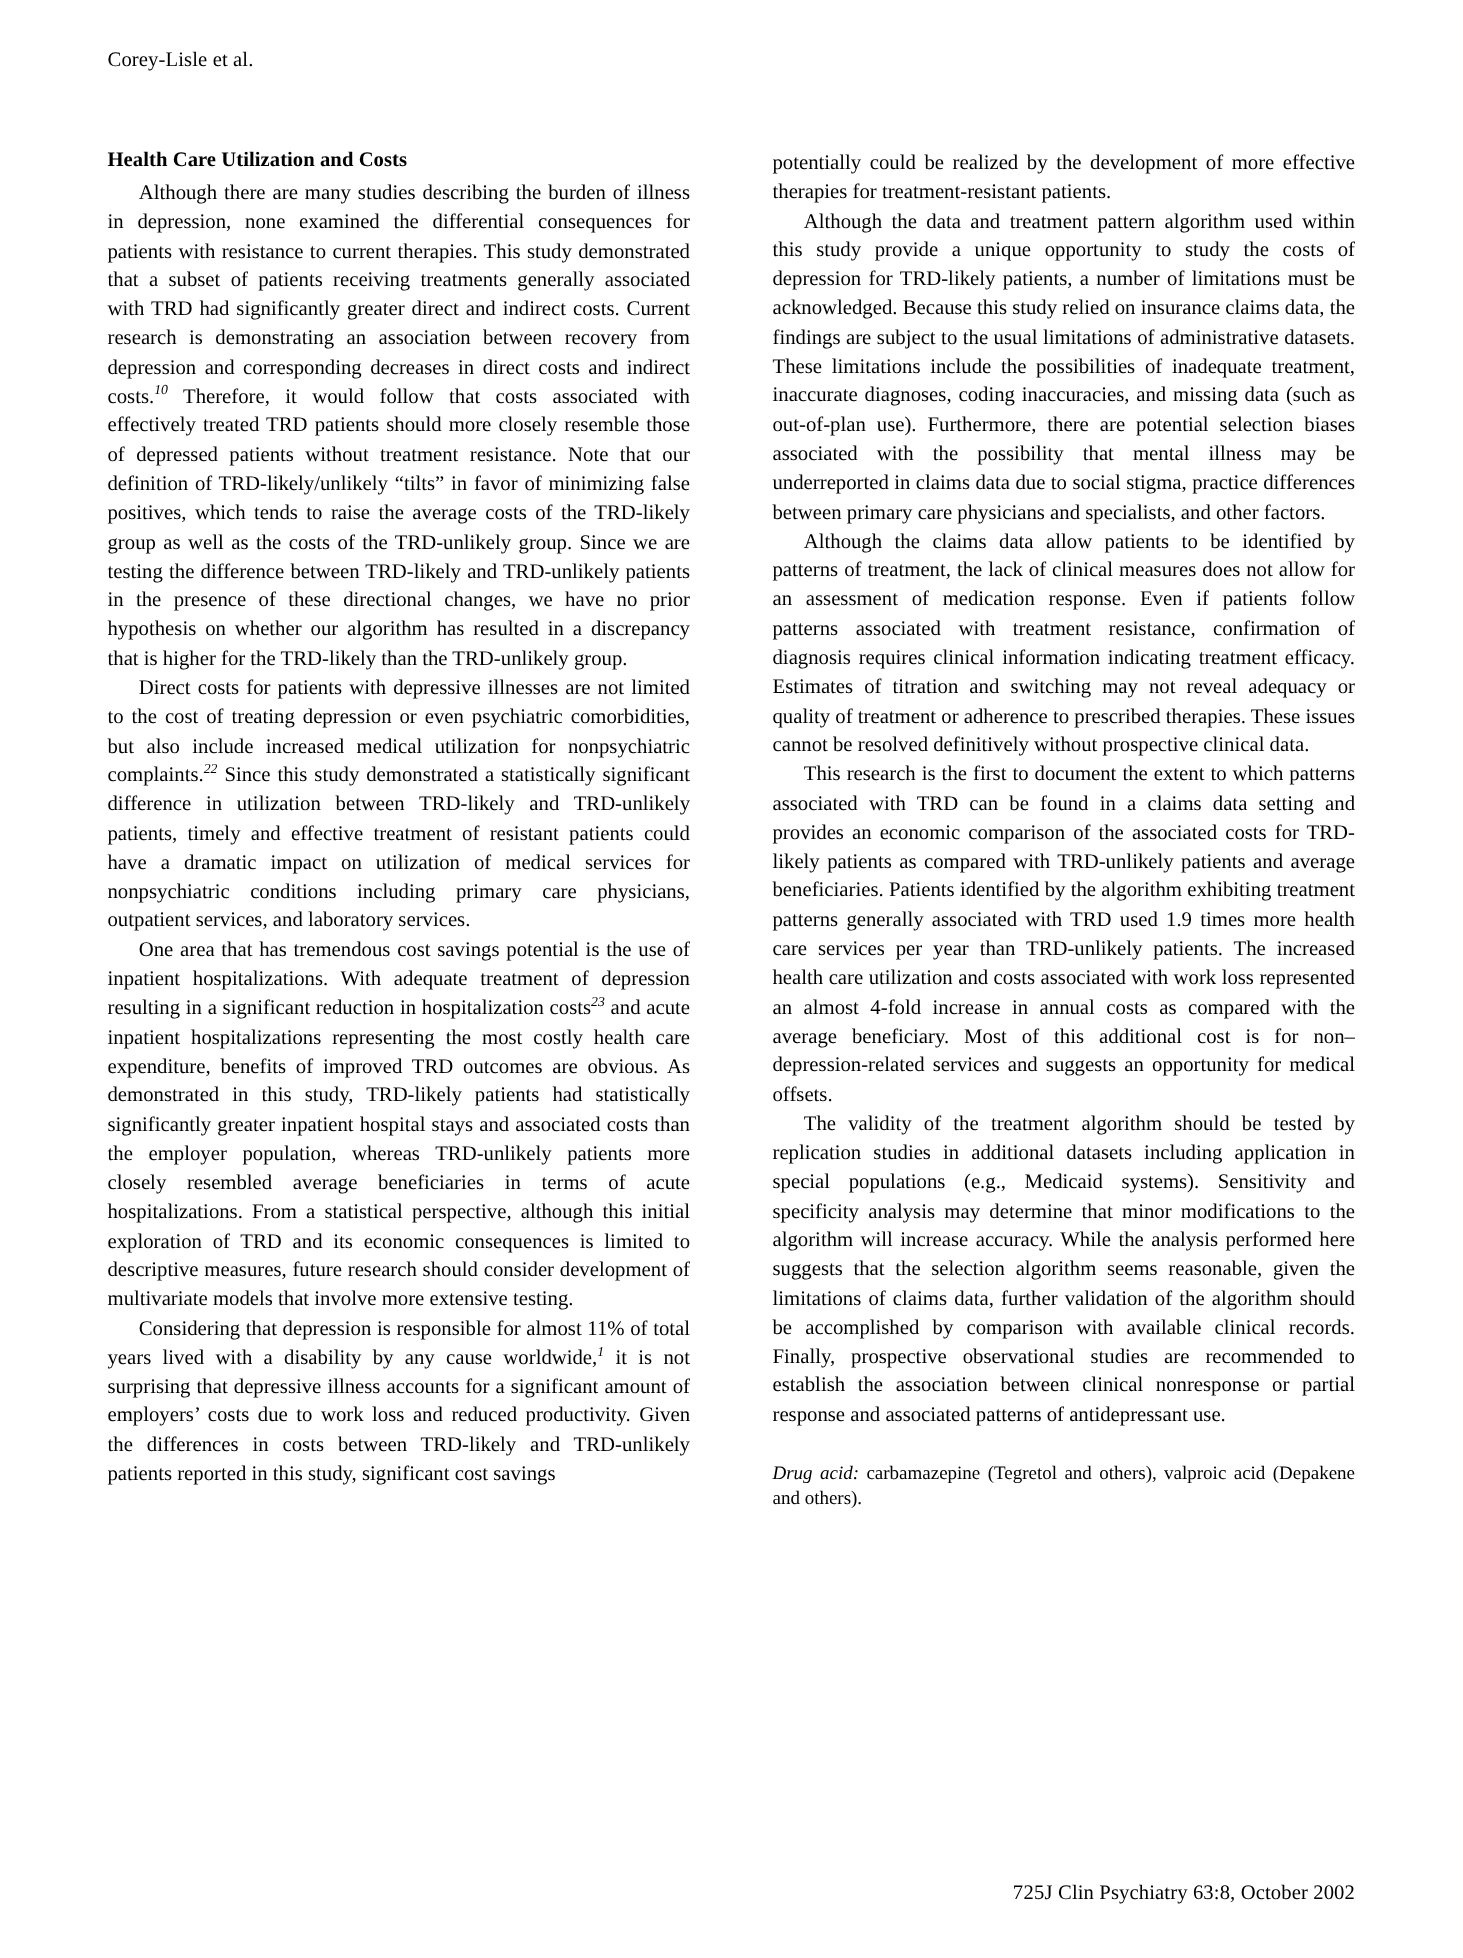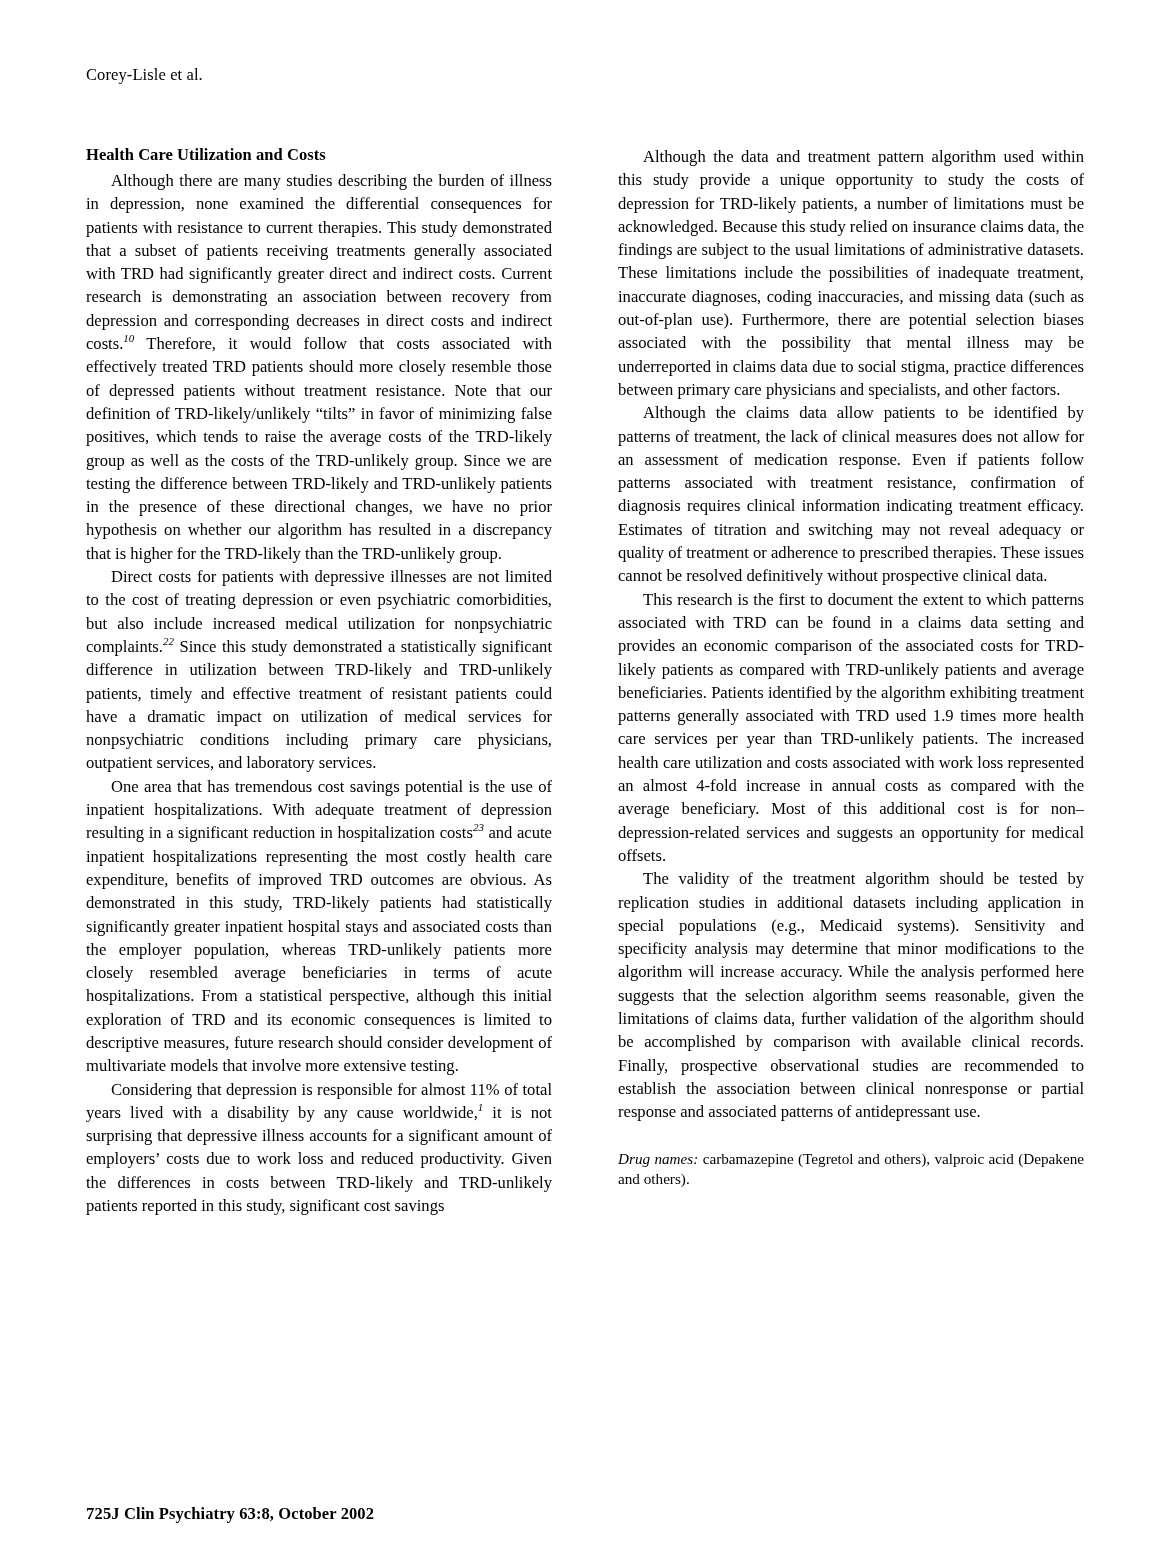--- a/index.html
+++ b/index.html
@@ -19,21 +19,20 @@
     left: 0; top: 0;
     width: 1170px;
     height: 1566px;
     box-sizing: border-box;
     padding: 38px 86px 40px 86px;
   }
   .running-head {
     font-size: 16.5px;
     letter-spacing: 0.1px;
     margin-bottom: 60px;
-    margin-top: 27px;
   }
   .columns {
     display: flex;
     flex-direction: row;
     justify-content: space-between;
     width: 998px;
   }
   .col {
     width: 466px;
   }
@@ -69,23 +68,22 @@
   }
   .drug-names .lbl {
     font-style: italic;
   }
   .footer {
     position: absolute;
     left: 86px;
     right: 86px;
     bottom: 42px;
     display: flex;
-    justify-content: flex-start;
+    justify-content: flex-end;
     font-size: 16.5px;
-    font-weight: bold;
   }
   .footer .page-num { letter-spacing: 0.2px; }
   .footer .journal { letter-spacing: 0.1px; }
 </style>
 </head>
 <body>
 
 <div class="page">
 
   <div class="running-head">Corey-Lisle et al.</div>
@@ -98,26 +96,27 @@
       <p class="body-par first"><span>Although there are many studies describing the burden of illness in depression, none examined the differential consequences for patients with resistance to current therapies. This study demonstrated that a subset of patients receiving treatments generally associated with TRD had significantly greater direct and indirect costs. Current research is demonstrating an association between recovery from depression and corresponding decreases in direct costs and indirect costs.</span><sup>10</sup><span> Therefore, it would follow that costs associated with effectively treated TRD patients should more closely resemble those of depressed patients without treatment resistance. Note that our definition of TRD-likely/unlikely “tilts” in favor of minimizing false positives, which tends to raise the average costs of the TRD-likely group as well as the costs of the TRD-unlikely group. Since we are testing the difference between TRD-likely and TRD-unlikely patients in the presence of these directional changes, we have no prior hypothesis on whether our algorithm has resulted in a discrepancy that is higher for the TRD-likely than the TRD-unlikely group.</span></p>
 
       <p class="body-par"><span>Direct costs for patients with depressive illnesses are not limited to the cost of treating depression or even psychiatric comorbidities, but also include increased medical utilization for nonpsychiatric complaints.</span><sup>22</sup><span> Since this study demonstrated a statistically significant difference in utilization between TRD-likely and TRD-unlikely patients, timely and effective treatment of resistant patients could have a dramatic impact on utilization of medical services for nonpsychiatric conditions including primary care physicians, outpatient services, and laboratory services.</span></p>
 
       <p class="body-par"><span>One area that has tremendous cost savings potential is the use of inpatient hospitalizations. With adequate treatment of depression resulting in a significant reduction in hospitalization costs</span><sup>23</sup><span> and acute inpatient hospitalizations representing the most costly health care expenditure, benefits of improved TRD outcomes are obvious. As demonstrated in this study, TRD-likely patients had statistically significantly greater inpatient hospital stays and associated costs than the employer population, whereas TRD-unlikely patients more closely resembled average beneficiaries in terms of acute hospitalizations. From a statistical perspective, although this initial exploration of TRD and its economic consequences is limited to descriptive measures, future research should consider development of multivariate models that involve more extensive testing.</span></p>
 
       <p class="body-par"><span>Considering that depression is responsible for almost 11% of total years lived with a disability by any cause worldwide,</span><sup>1</sup><span> it is not surprising that depressive illness accounts for a significant amount of employers’ costs due to work loss and reduced productivity. Given the differences in costs between TRD-likely and TRD-unlikely patients reported in this study, significant cost savings</span></p>
     </div>
 
     <div class="col">
+      <p class="body-par" style="text-indent:0">potentially could be realized by the development of more effective therapies for treatment-resistant patients.</p>
       <p class="body-par">Although the data and treatment pattern algorithm used within this study provide a unique opportunity to study the costs of depression for TRD-likely patients, a number of limitations must be acknowledged. Because this study relied on insurance claims data, the findings are subject to the usual limitations of administrative datasets. These limitations include the possibilities of inadequate treatment, inaccurate diagnoses, coding inaccuracies, and missing data (such as out-of-plan use). Furthermore, there are potential selection biases associated with the possibility that mental illness may be underreported in claims data due to social stigma, practice differences between primary care physicians and specialists, and other factors.</p>
       <p class="body-par">Although the claims data allow patients to be identified by patterns of treatment, the lack of clinical measures does not allow for an assessment of medication response. Even if patients follow patterns associated with treatment resistance, confirmation of diagnosis requires clinical information indicating treatment efficacy. Estimates of titration and switching may not reveal adequacy or quality of treatment or adherence to prescribed therapies. These issues cannot be resolved definitively without prospective clinical data.</p>
       <p class="body-par">This research is the first to document the extent to which patterns associated with TRD can be found in a claims data setting and provides an economic comparison of the associated costs for TRD-likely patients as compared with TRD-unlikely patients and average beneficiaries. Patients identified by the algorithm exhibiting treatment patterns generally associated with TRD used 1.9 times more health care services per year than TRD-unlikely patients. The increased health care utilization and costs associated with work loss represented an almost 4-fold increase in annual costs as compared with the average beneficiary. Most of this additional cost is for non–depression-related services and suggests an opportunity for medical offsets.</p>
       <p class="body-par">The validity of the treatment algorithm should be tested by replication studies in additional datasets including application in special populations (e.g., Medicaid systems). Sensitivity and specificity analysis may determine that minor modifications to the algorithm will increase accuracy. While the analysis performed here suggests that the selection algorithm seems reasonable, given the limitations of claims data, further validation of the algorithm should be accomplished by comparison with available clinical records. Finally, prospective observational studies are recommended to establish the association between clinical nonresponse or partial response and associated patterns of antidepressant use.</p>
 
-      <div class="drug-names"><span class="lbl">Drug names:</span><span> carbamazepine (Tegretol and others), valproic acid (Depakene and others).</span></div>
+      <div class="drug-names"><span class="lbl">Drug acid:</span><span> carbamazepine (Tegretol and others), valproic acid (Depakene and others).</span></div>
     </div>
 
   </div>
 
   <div class="footer">
     <div class="page-num">725</div>
     <div class="journal">J Clin Psychiatry 63:8, October 2002</div>
   </div>
 
 </div>

